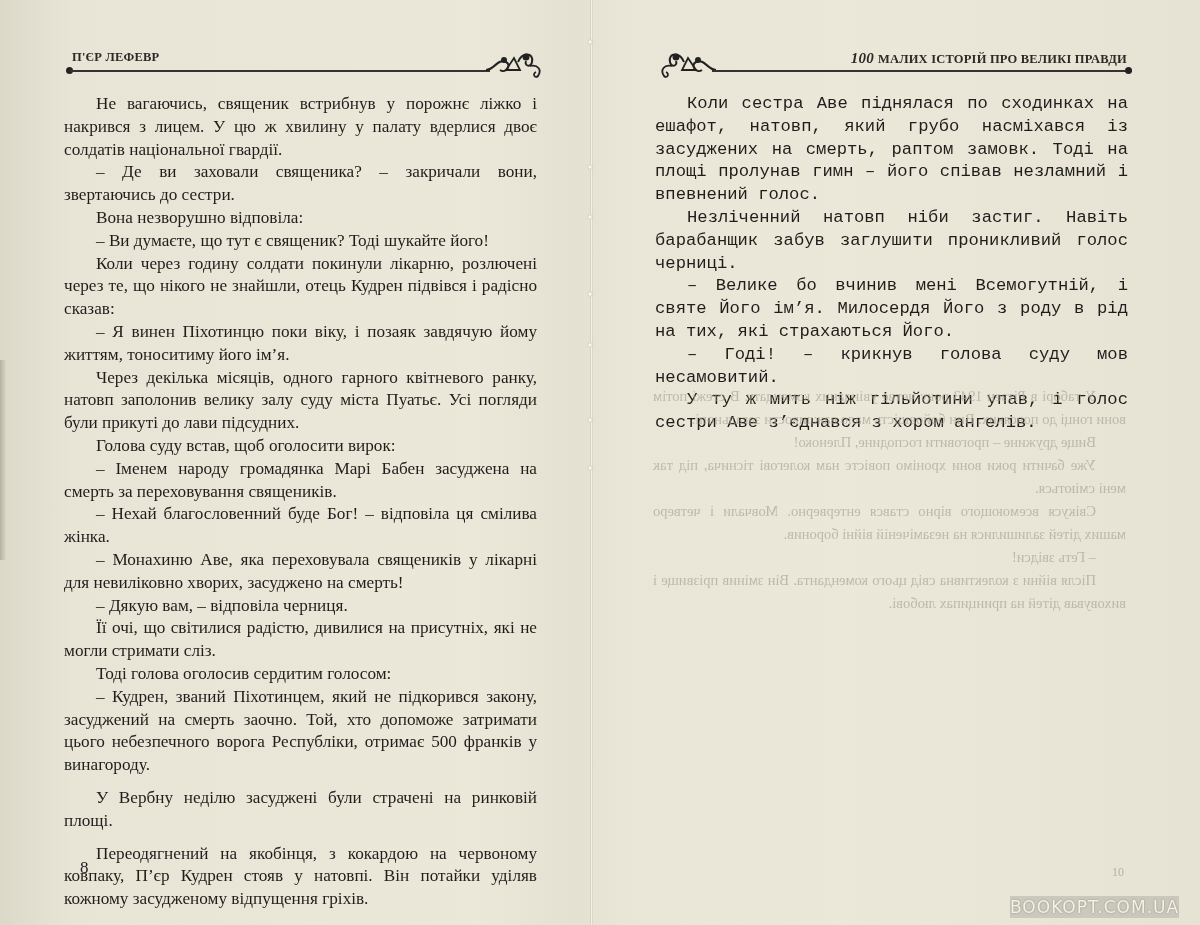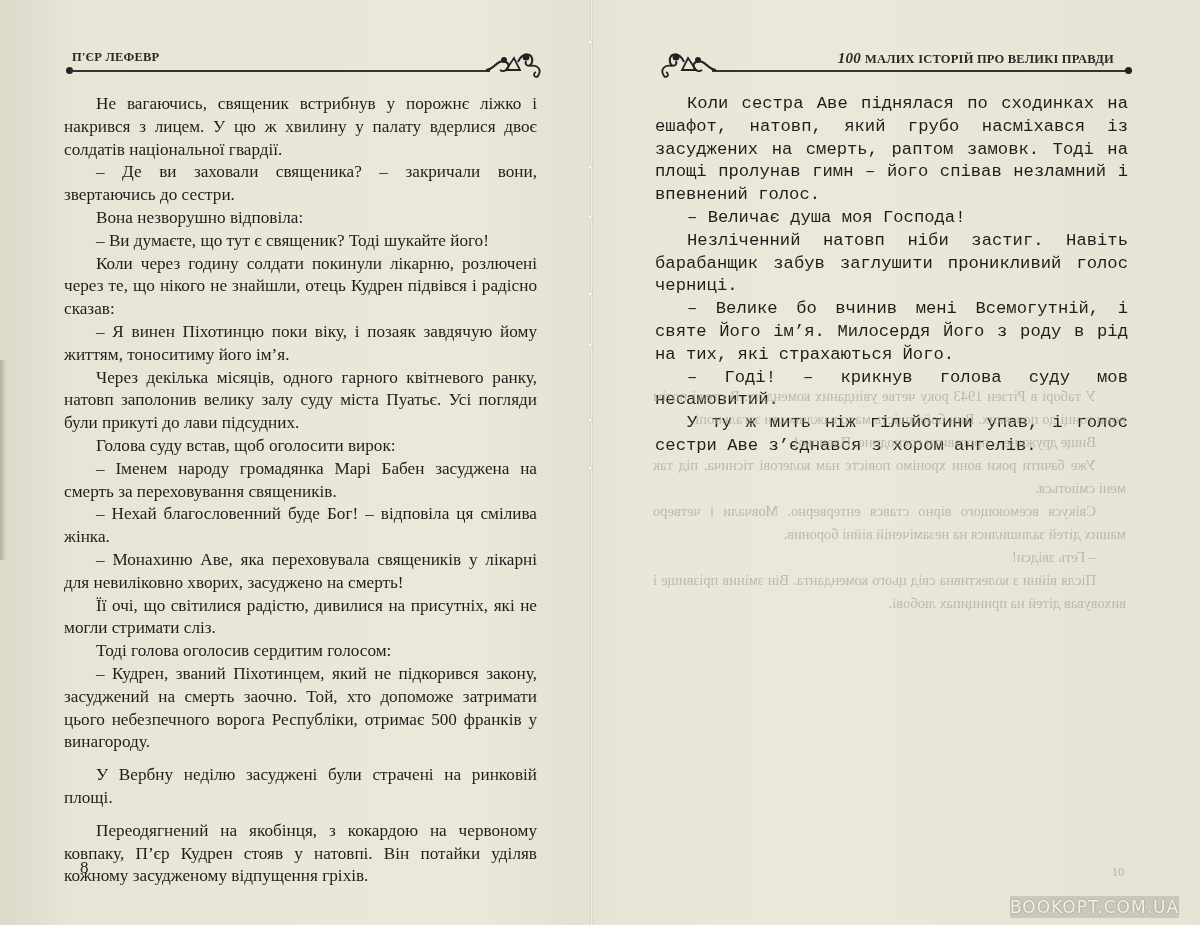--- a/index.html
+++ b/index.html
@@ -28,21 +28,21 @@
 
   
   .header { position: absolute; top: 50px; height: 30px; }
   .page.left .header { left: 66px; width: 470px; }
   .page.right .header { left: 70px; width: 470px; }
   .header-title {
     position: absolute; top: 0; font-size: 12.5px; font-weight: bold;
     color: #2b2a26; letter-spacing: .2px; text-transform: uppercase;
   }
   .page.left .header-title { left: 6px; }
-  .page.right .header-title { right: 18px; }
+  .page.right .header-title { right: 5px; }
   .header-title .num { font-style: italic; font-size: 15px; margin-right: 4px; }
   .rule {
     position: absolute; top: 20px; height: 2px; background: #333;
   }
   .page.left .rule { left: 4px; width: 420px; }
   .page.right .rule { left: 50px; width: 420px; }
   .dot {
     position: absolute; top: 17px; width: 7px; height: 7px; border-radius: 50%; background: #222;
   }
   .page.left .dot { left: 0; }
@@ -114,20 +114,21 @@
       <p>– Де ви заховали священика? – закричали вони, звертаючись до сестри.</p>
       <p>Вона незворушно відповіла:</p>
       <p>– Ви думаєте, що тут є священик? Тоді шукайте його!</p>
       <p>Коли через годину солдати покинули лікарню, розлючені через те, що нікого не знайшли, отець Кудрен підвівся і радісно сказав:</p>
       <p>– Я винен Піхотинцю поки віку, і позаяк завдячую йому життям, тоноситиму його ім’я.</p>
       <p>Через декілька місяців, одного гарного квітневого ранку, натовп заполонив велику залу суду міста Пуатьє. Усі погляди були прикуті до лави підсудних.</p>
       <p>Голова суду встав, щоб оголосити вирок:</p>
       <p>– Іменем народу громадянка Марі Бабен засуджена на смерть за переховування священиків.</p>
       <p>– Нехай благословенний буде Бог! – відповіла ця смілива жінка.</p>
       <p>– Монахиню Аве, яка переховувала священиків у лікарні для невиліковно хворих, засуджено на смерть!</p>
+      <p>– Дякую вам, – відповіла черниця.</p>
       <p>Її очі, що світилися радістю, дивилися на присутніх, які не могли стримати сліз.</p>
       <p>Тоді голова оголосив сердитим голосом:</p>
       <p>– Кудрен, званий Піхотинцем, який не підкорився закону, засуджений на смерть заочно. Той, хто допоможе затримати цього небезпечного ворога Республіки, отримає 500 франків у винагороду.</p>
       <p class="gap">У Вербну неділю засуджені були страчені на ринковій площі.</p>
       <p class="gap">Переодягнений на якобінця, з кокардою на червоному ковпаку, П’єр Кудрен стояв у натовпі. Він потайки уділяв кожному засудженому відпущення гріхів.</p>
     </div>
 
     <div class="page-number">8</div>
   </div>
 
@@ -150,21 +151,20 @@
         <circle cx="42" cy="9" r="3.5" fill="#222"></circle>
         <path d="M46 18 C54 16 58 22 54 28 C51 31 48 26 52 24" fill="none" stroke="#222" stroke-width="1.8"></path>
       </svg>
       <span class="rule"></span>
       <span class="dot"></span>
       <span class="header-title"><span class="num">100</span><span>МАЛИХ ІСТОРІЙ ПРО ВЕЛИКІ ПРАВДИ</span></span>
     </div>
 
     <div class="body-text">
       <p>Коли сестра Аве піднялася по сходинках на ешафот, натовп, який грубо насміхався із засуджених на смерть, раптом замовк. Тоді на площі пролунав гимн – його співав незламний і впевнений голос.</p>
-      <p>– Величає душа моя Господа!</p>
       <p>Незліченний натовп ніби застиг. Навіть барабанщик забув заглушити проникливий голос черниці.</p>
       <p>– Велике бо вчинив мені Всемогутній, і святе Його ім’я. Милосердя Його з роду в рід на тих, які страхаються Його.</p>
       <p>– Годі! – крикнув голова суду мов несамовитий.</p>
       <p>У ту ж мить ніж гільйотини упав, і голос сестри Аве з’єднався з хором ангелів.</p>
     </div>
 
     <div class="bleed">
       <p>У таборі в Рітзен 1943 року четве увінданих комендату. В стежі потім вони гонці до повсяких. Вин бойовщість мало важливости загальнопі.</p>
       <p>Вище дружине – проговити господине, Пленоко!</p>
       <p>Уже бачити роки вони хронімо повістє нам колегові тіснича, під так мені сміються.</p>

